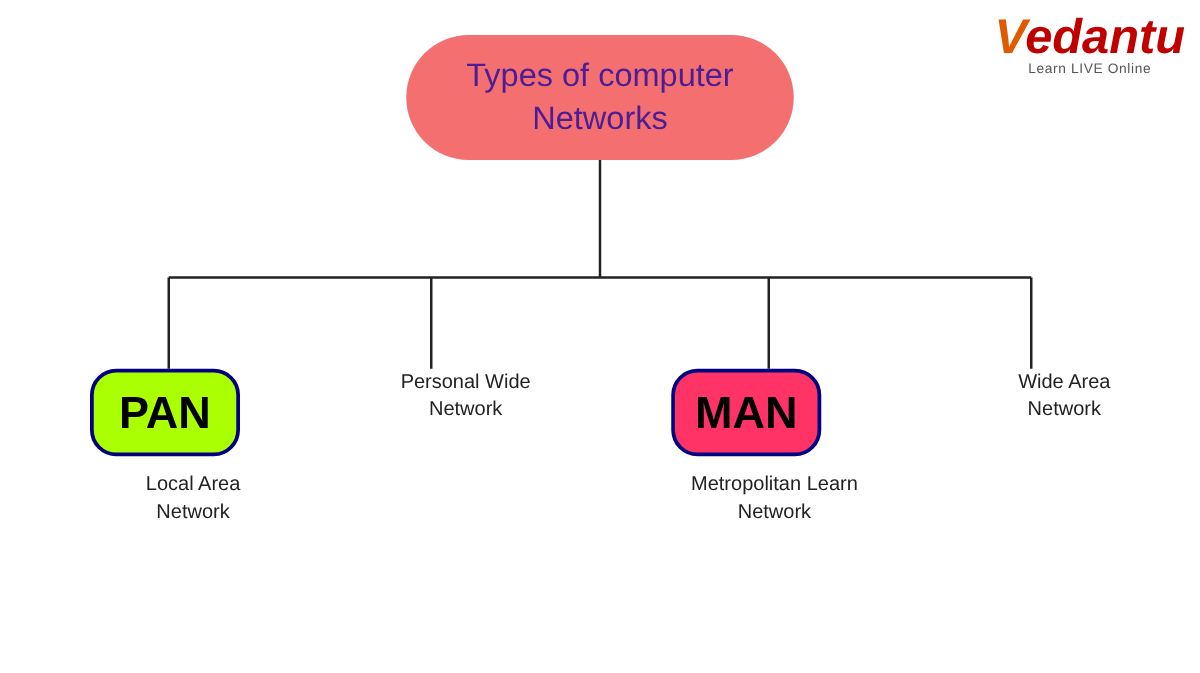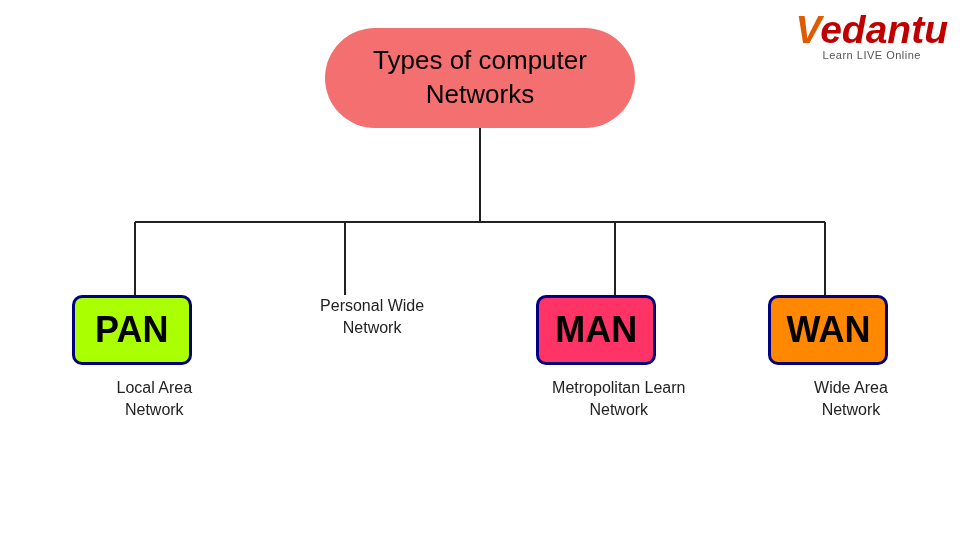--- a/index.html
+++ b/index.html
@@ -57,21 +57,21 @@
       border-radius: 50px;
       width: 310px;
       height: 100px;
       display: flex;
       align-items: center;
       justify-content: center;
       text-align: center;
     }
     .root-node-text {
       font-size: 26px;
-      color: #000000;
+      color: #4c1d95;
       line-height: 1.3;
       font-weight: normal;
     }
 
     
     .lines-svg {
       position: absolute;
       top: 0;
       left: 0;
       width: 960px;
@@ -93,21 +93,21 @@
     .child-group {
       display: flex;
       flex-direction: column;
       align-items: center;
       gap: 12px;
     }
 
     .child-node {
       width: 120px;
       height: 70px;
-      border-radius: 10px;
+      border-radius: 21px;
       display: flex;
       align-items: center;
       justify-content: center;
       font-size: 36px;
       font-weight: bold;
       color: black;
       border: 3px solid #222;
     }
 
     .pan-node { background: #aaff00; border-color: #000080; }
@@ -178,23 +178,20 @@
       <div class="child-node man-node">
         <span>MAN</span>
       </div>
       <div class="child-label">
         <span>Metropolitan Learn</span><br>
         <span>Network</span>
       </div>
     </div>
 
     <div class="child-group">
-      <div class="child-node wan-node">
-        <span>WAN</span>
-      </div>
       <div class="child-label">
         <span>Wide Area</span><br>
         <span>Network</span>
       </div>
     </div>
 
   </div>
 
 </div>
 

